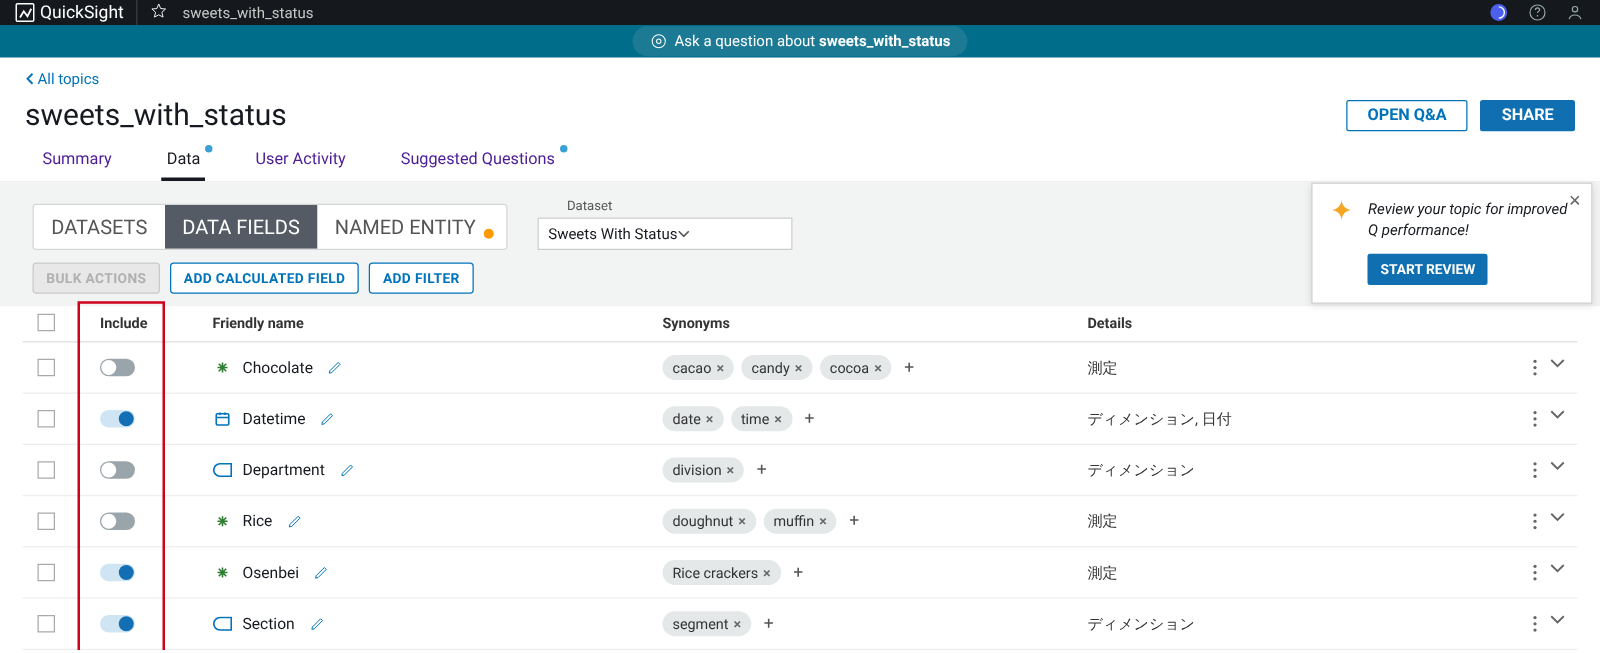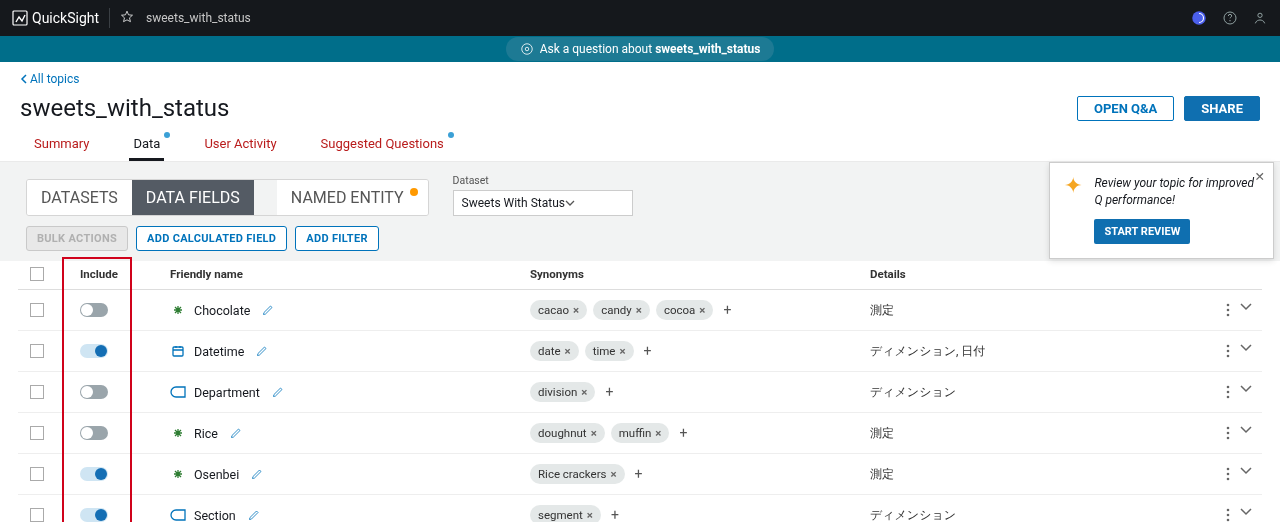--- a/index.html
+++ b/index.html
@@ -17,21 +17,21 @@
   --section-bg: #f2f3f3;
   --btn-outline: #545b64;
   --btn-primary: #0873bb;
   --toggle-off: #9aa5ab;
   --toggle-on: #146eb4;
 }
 * { box-sizing: border-box; font-family: "Amazon Ember", -apple-system, Segoe UI, Roboto, Arial, sans-serif; }
 body { margin: 0; background: var(--page-bg); color: #16191f; font-size: 12.5px; }
 
 
-.app-header { background: var(--bg-dark); height: 36px; display: flex; align-items: center; color: #fff; padding: 0 12px; justify-content: space-between; }
+.app-header { background: var(--bg-dark); height: 20px; display: flex; align-items: center; color: #fff; padding: 0 12px; justify-content: space-between; }
 .app-header-left { display: flex; align-items: center; gap: 10px; }
 .app-header-right { display: flex; align-items: center; gap: 14px; }
 .qs-logo { display:flex; align-items:center; gap:4px; font-size:14px; }
 .star-icon, .help-icon, .user-icon { display:inline-flex; width:16px; height:16px; }
 .vbar { width:1px; height:20px; background:#3a3f44;}
 .header-file { color:#c7c7c7; font-size:12px; }
 
 
 .qa-banner { background: var(--bg-teal); height:26px; display:flex; align-items:center; justify-content:center; }
 .qa-pill { background: var(--teal-banner-pill); color:#fff; border-radius:16px; font-size:12px; padding:5px 14px; display:flex; align-items:center; gap:6px; }
@@ -41,35 +41,35 @@
 .back-link { color: var(--link-blue); font-size:12px; display:inline-flex; align-items:center; gap:2px; padding:10px 0 2px 20px; cursor:pointer; }
 .title-row { display:flex; justify-content:space-between; align-items:center; padding:0 20px; }
 .page-title { font-size:24px; font-weight:400; margin:0; padding:6px 0 6px 0; }
 .action-buttons { display:flex; gap:10px; }
 .btn { font-size:13px; font-weight:700; padding:4px 16px; border-radius:2px; cursor:pointer; }
 .btn-outline { background:#fff; border:1px solid var(--link-blue); color:var(--link-blue); }
 .btn-primary { background:#0f6fb0; border:1px solid #0f6fb0; color:#fff; }
 
 
 .top-tabs { display:flex; gap:36px; padding:0 30px; border-bottom:1px solid #eaeaea; }
-.top-tab { font-size:13px; color:#b91c1c; padding:8px 4px 10px 4px; position:relative; cursor:pointer; }
+.top-tab { font-size:13px; color:#4c1d95; padding:8px 4px 10px 4px; position:relative; cursor:pointer; }
 .top-tab.badge::after { content:''; width:6px; height:6px; background:#3ba0d6; border-radius:50%; position:absolute; top:4px; right:-6px; }
 .top-tab.active { color:#16191f; box-shadow: inset 0 -3px 0 0 #16191f; }
 
 
 .tool-section { background:var(--section-bg); padding:12px 20px 10px 26px; }
 .subtabs-row { display:flex; align-items:flex-end; gap:24px; }
 .subtabs { display:inline-flex; border:1px solid #d5d5d5; border-radius:3px; overflow:hidden; }
 .subtab { font-size:16px; padding:8px 14px; background:#fff; color:#555; cursor:pointer; }
 .subtab.active { background:#545b64; color:#fff; }
-.subtab.indicator { padding-right:10px; display:flex; align-items:flex-start; gap:6px;margin-left:23px; }
+.subtab.indicator { padding-right:10px; display:flex; align-items:flex-end; gap:6px; }
 .dot-orange { width:8px; height:8px; border-radius:50%; background:#ff9900; display:inline-block; }
 .dataset-block { display:flex; flex-direction:column; gap:3px; }
-.dataset-label { font-size:10.5px; color:#555; }
-.dataset-select { background:#fff; border:1px solid #ccc; padding:5px 8px; font-size:12px; width:180px; display:flex; align-items:center; cursor:pointer; }
+.dataset-label { font-size:10.5px; color:#555;margin-left:24px; }
+.dataset-select { background:#fff; border:1px solid #ccc; padding:5px 8px; font-size:12px; width:204px; display:flex; align-items:center; cursor:pointer; }
 
 .row2 { display:flex; align-items:center; justify-content:space-between; margin-top:10px; }
 .row2-left { display:flex; gap:8px; }
 .pill-btn { font-size:11px; font-weight:700; padding:5px 10px; border-radius:3px; border:1px solid var(--link-blue); color:var(--link-blue); background:#fff; cursor:pointer; letter-spacing:.3px; }
 .pill-btn.disabled { border-color:#c9c9c9; color:#b0b0b0; background:#e8e8e8; cursor:default; }
 .filter-wrap { display:flex; align-items:center; gap:6px; font-size:12px; }
 .filter-select { border:1px solid #ccc; background:#fff; padding:3px 6px; font-size:12px; width:60px; }
 
 
 .data-table { width:100%; }

